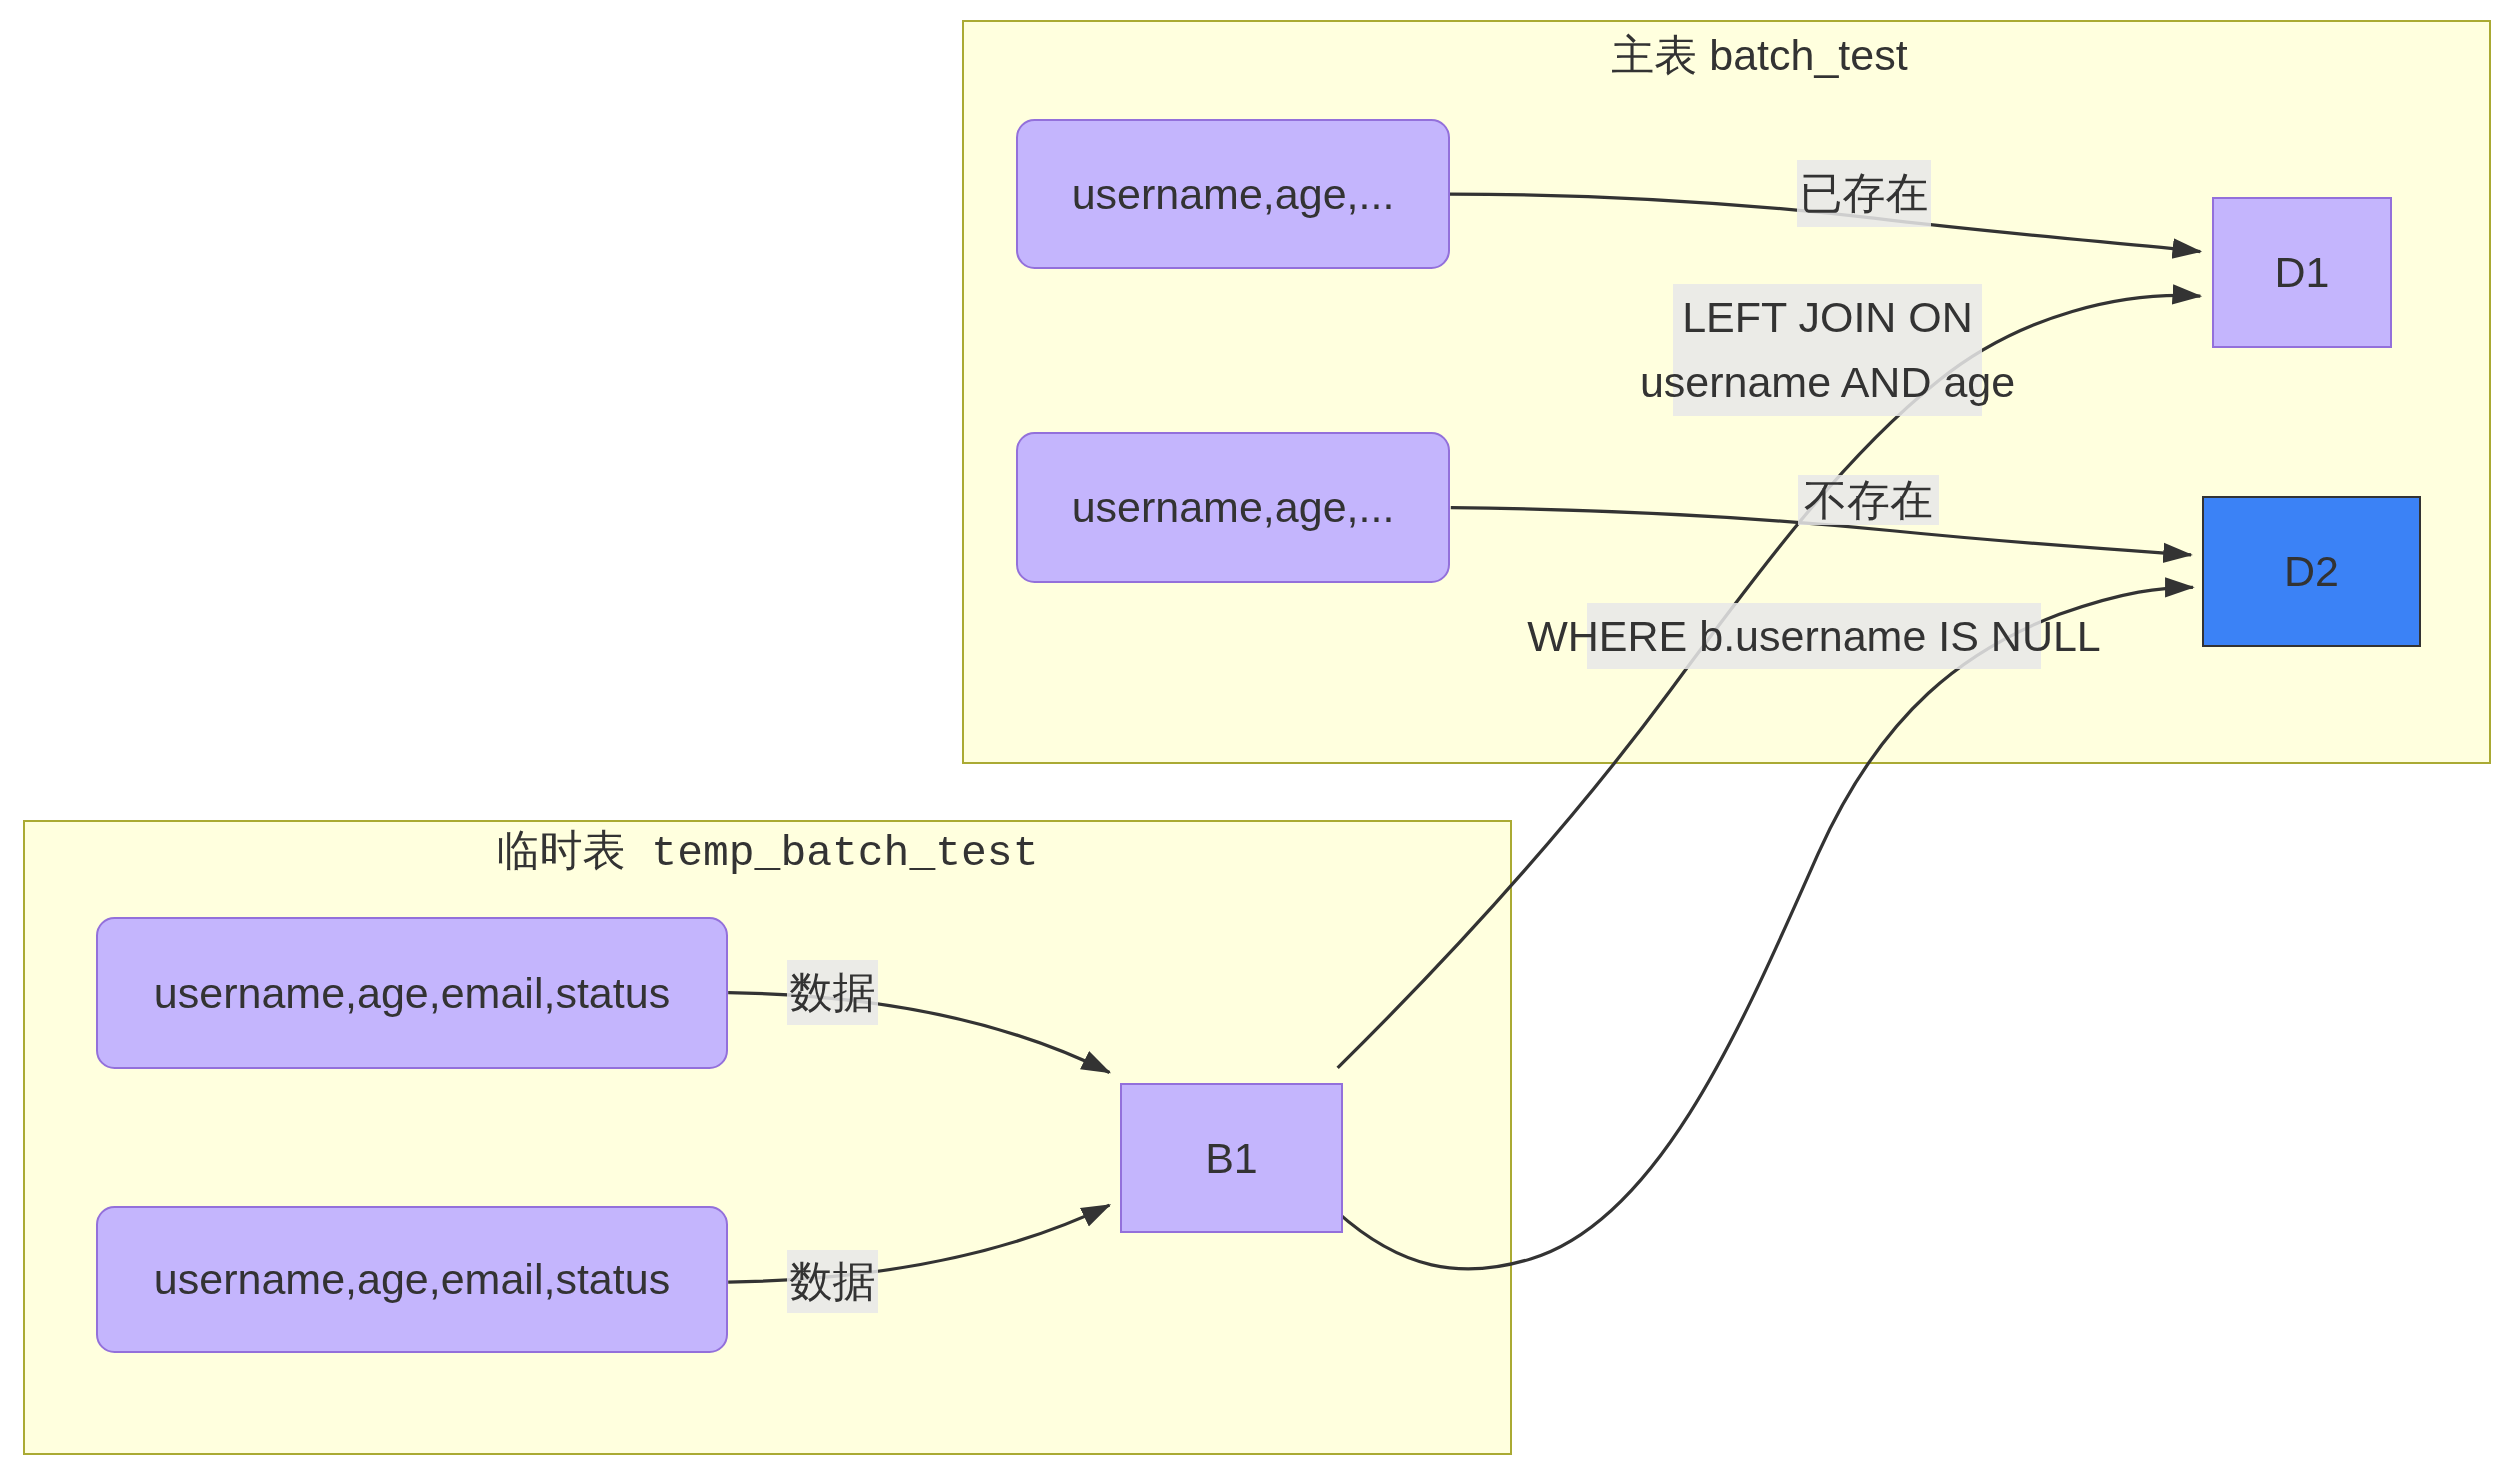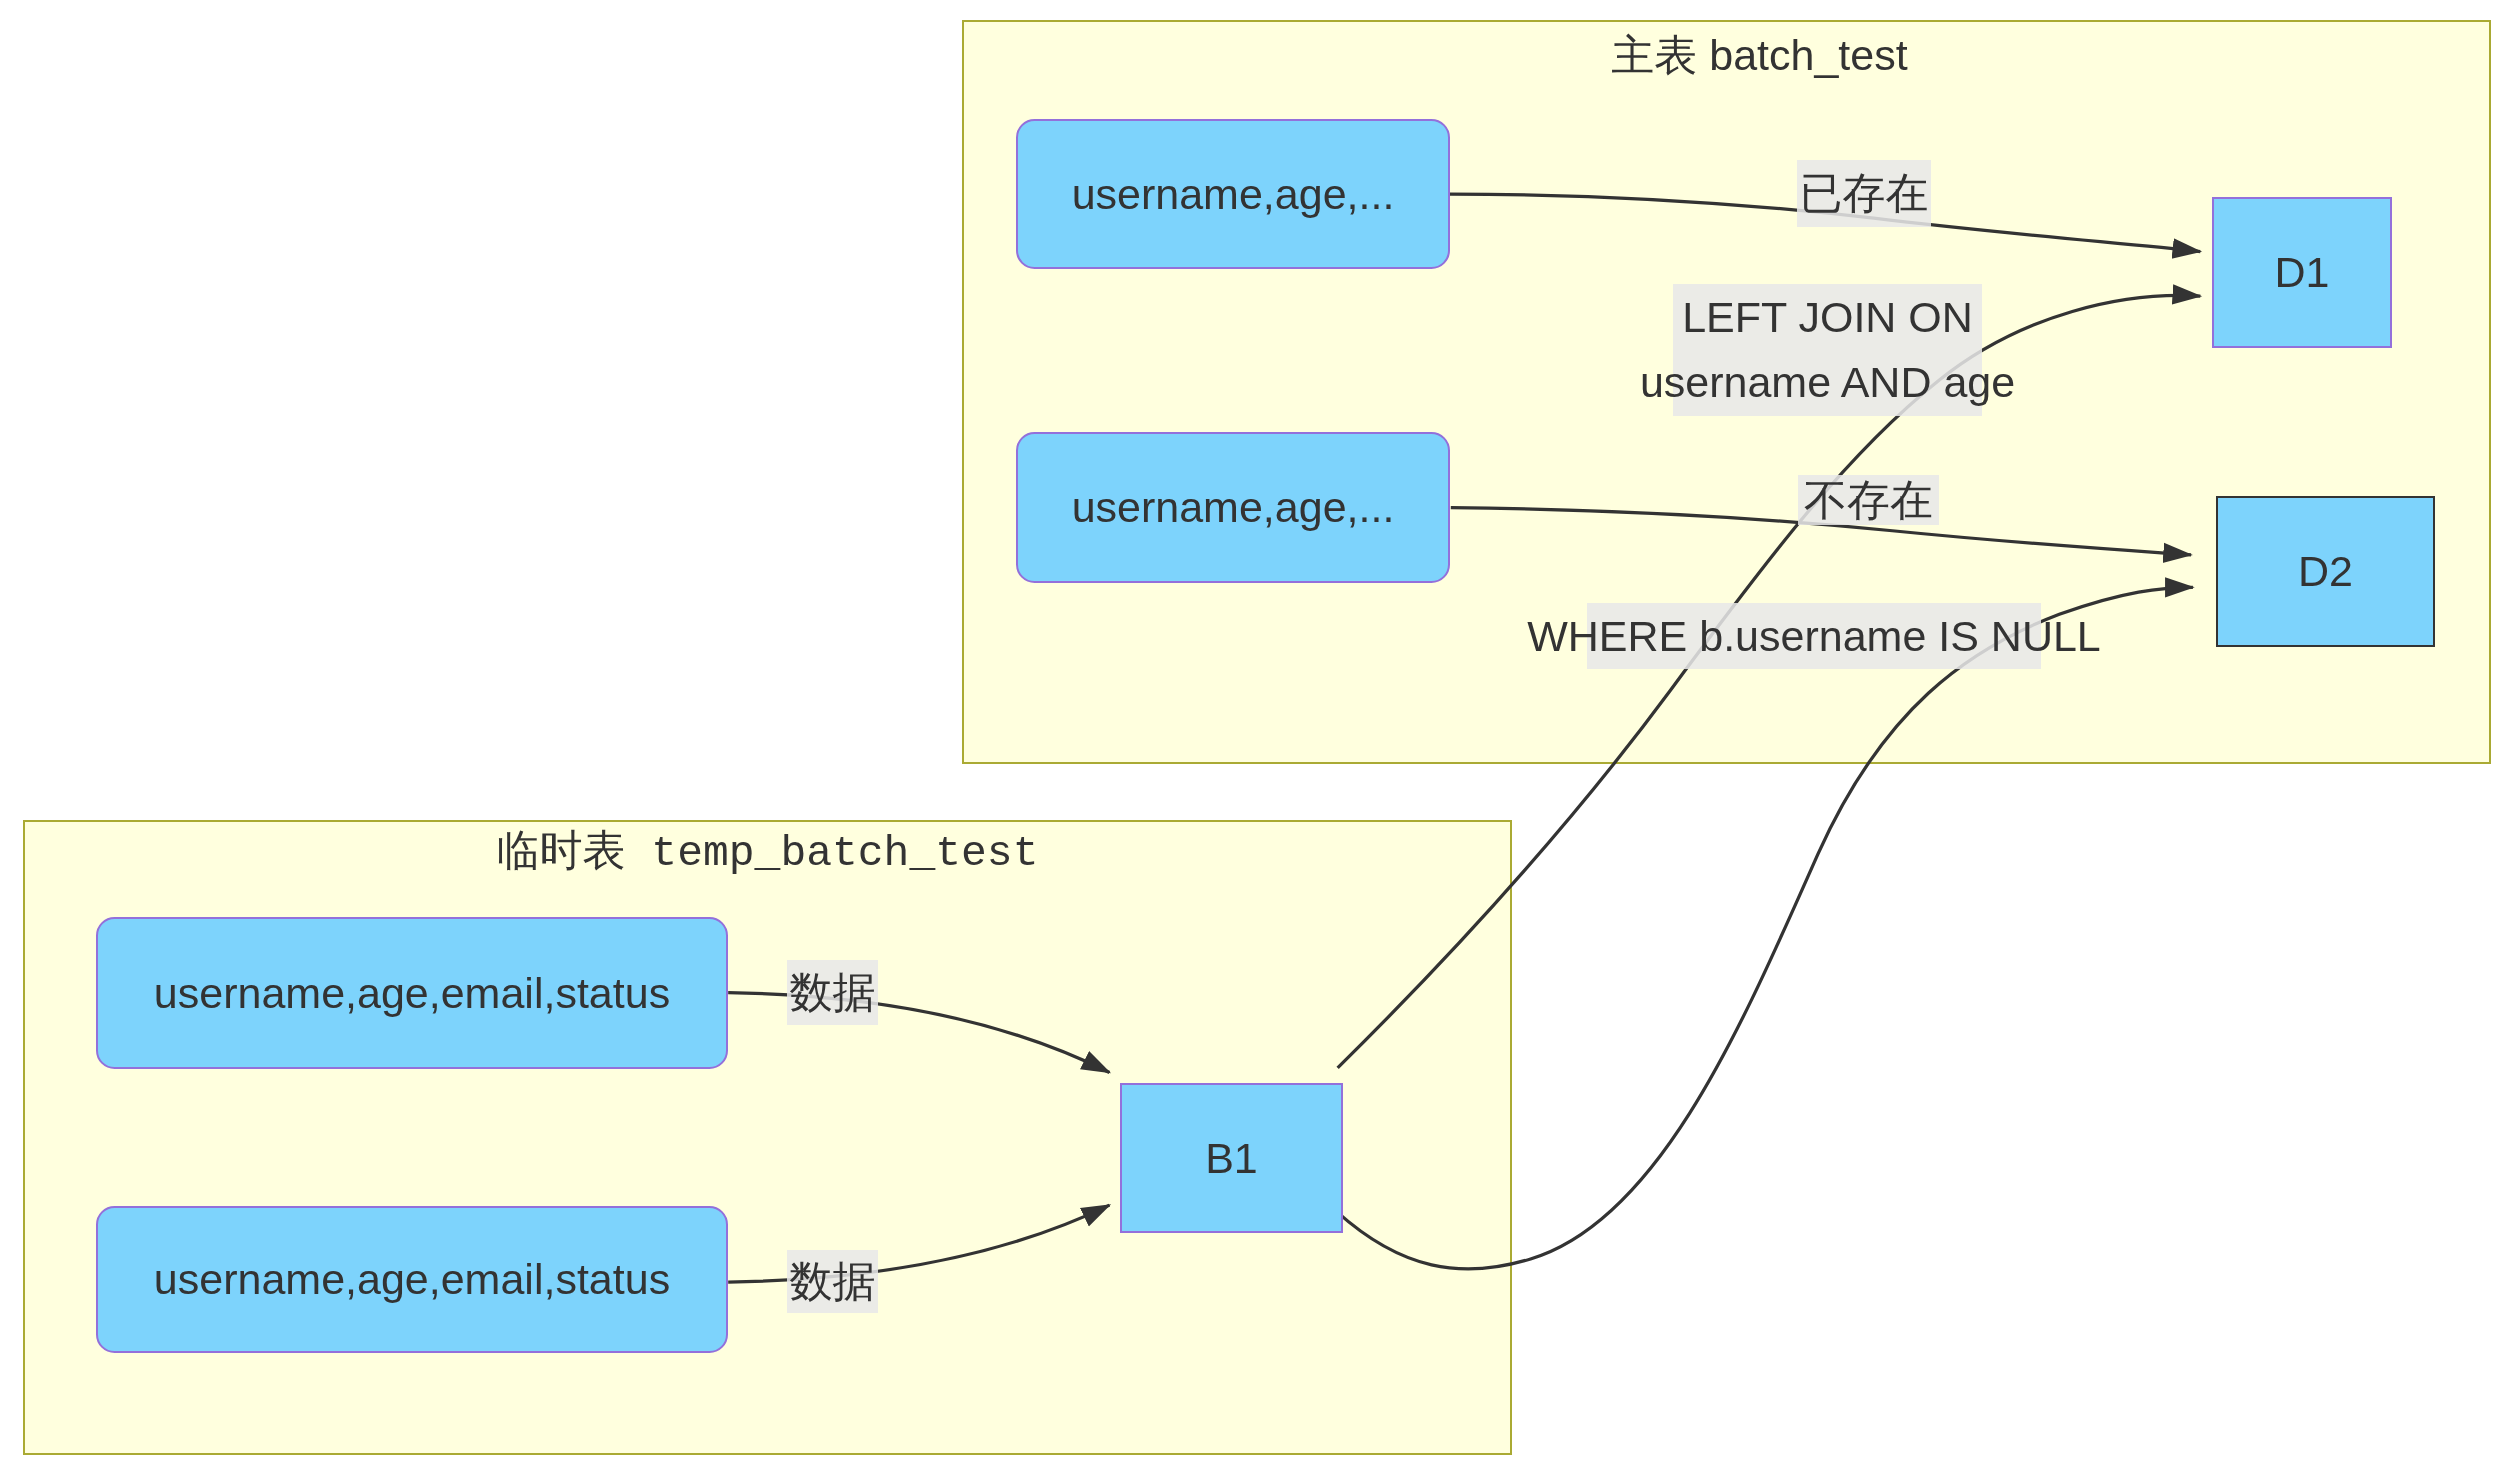--- a/index.html
+++ b/index.html
@@ -23,34 +23,33 @@
     font-size:43px;
     line-height:50px;
     color:#333333;
     z-index:2;
   }
   #edges{
     position:absolute;left:0;top:0;z-index:3;
   }
   .node{
     position:absolute;
-    background:#7dd3fc;
+    background:#c4b5fd;
     border:2.3px solid #9370db;
     box-sizing:border-box;
     display:flex;align-items:center;justify-content:center;
     font-size:43px;
     color:#333333;
     z-index:4;
     white-space:nowrap;
   }
   .node.rounded{border-radius:18.6px;}
   .node.highlight{
-    background:#7dd3fc;
+    background:#3b82f6;
     border:2.8px solid #333333;
-    margin-left:14px;
   }
   .elabel{
     position:absolute;
     background:rgba(232,232,232,0.86);
     display:flex;flex-direction:column;align-items:center;justify-content:center;
     font-size:43px;
     line-height:65px;
     color:#333333;
     z-index:5;
     text-align:center;

